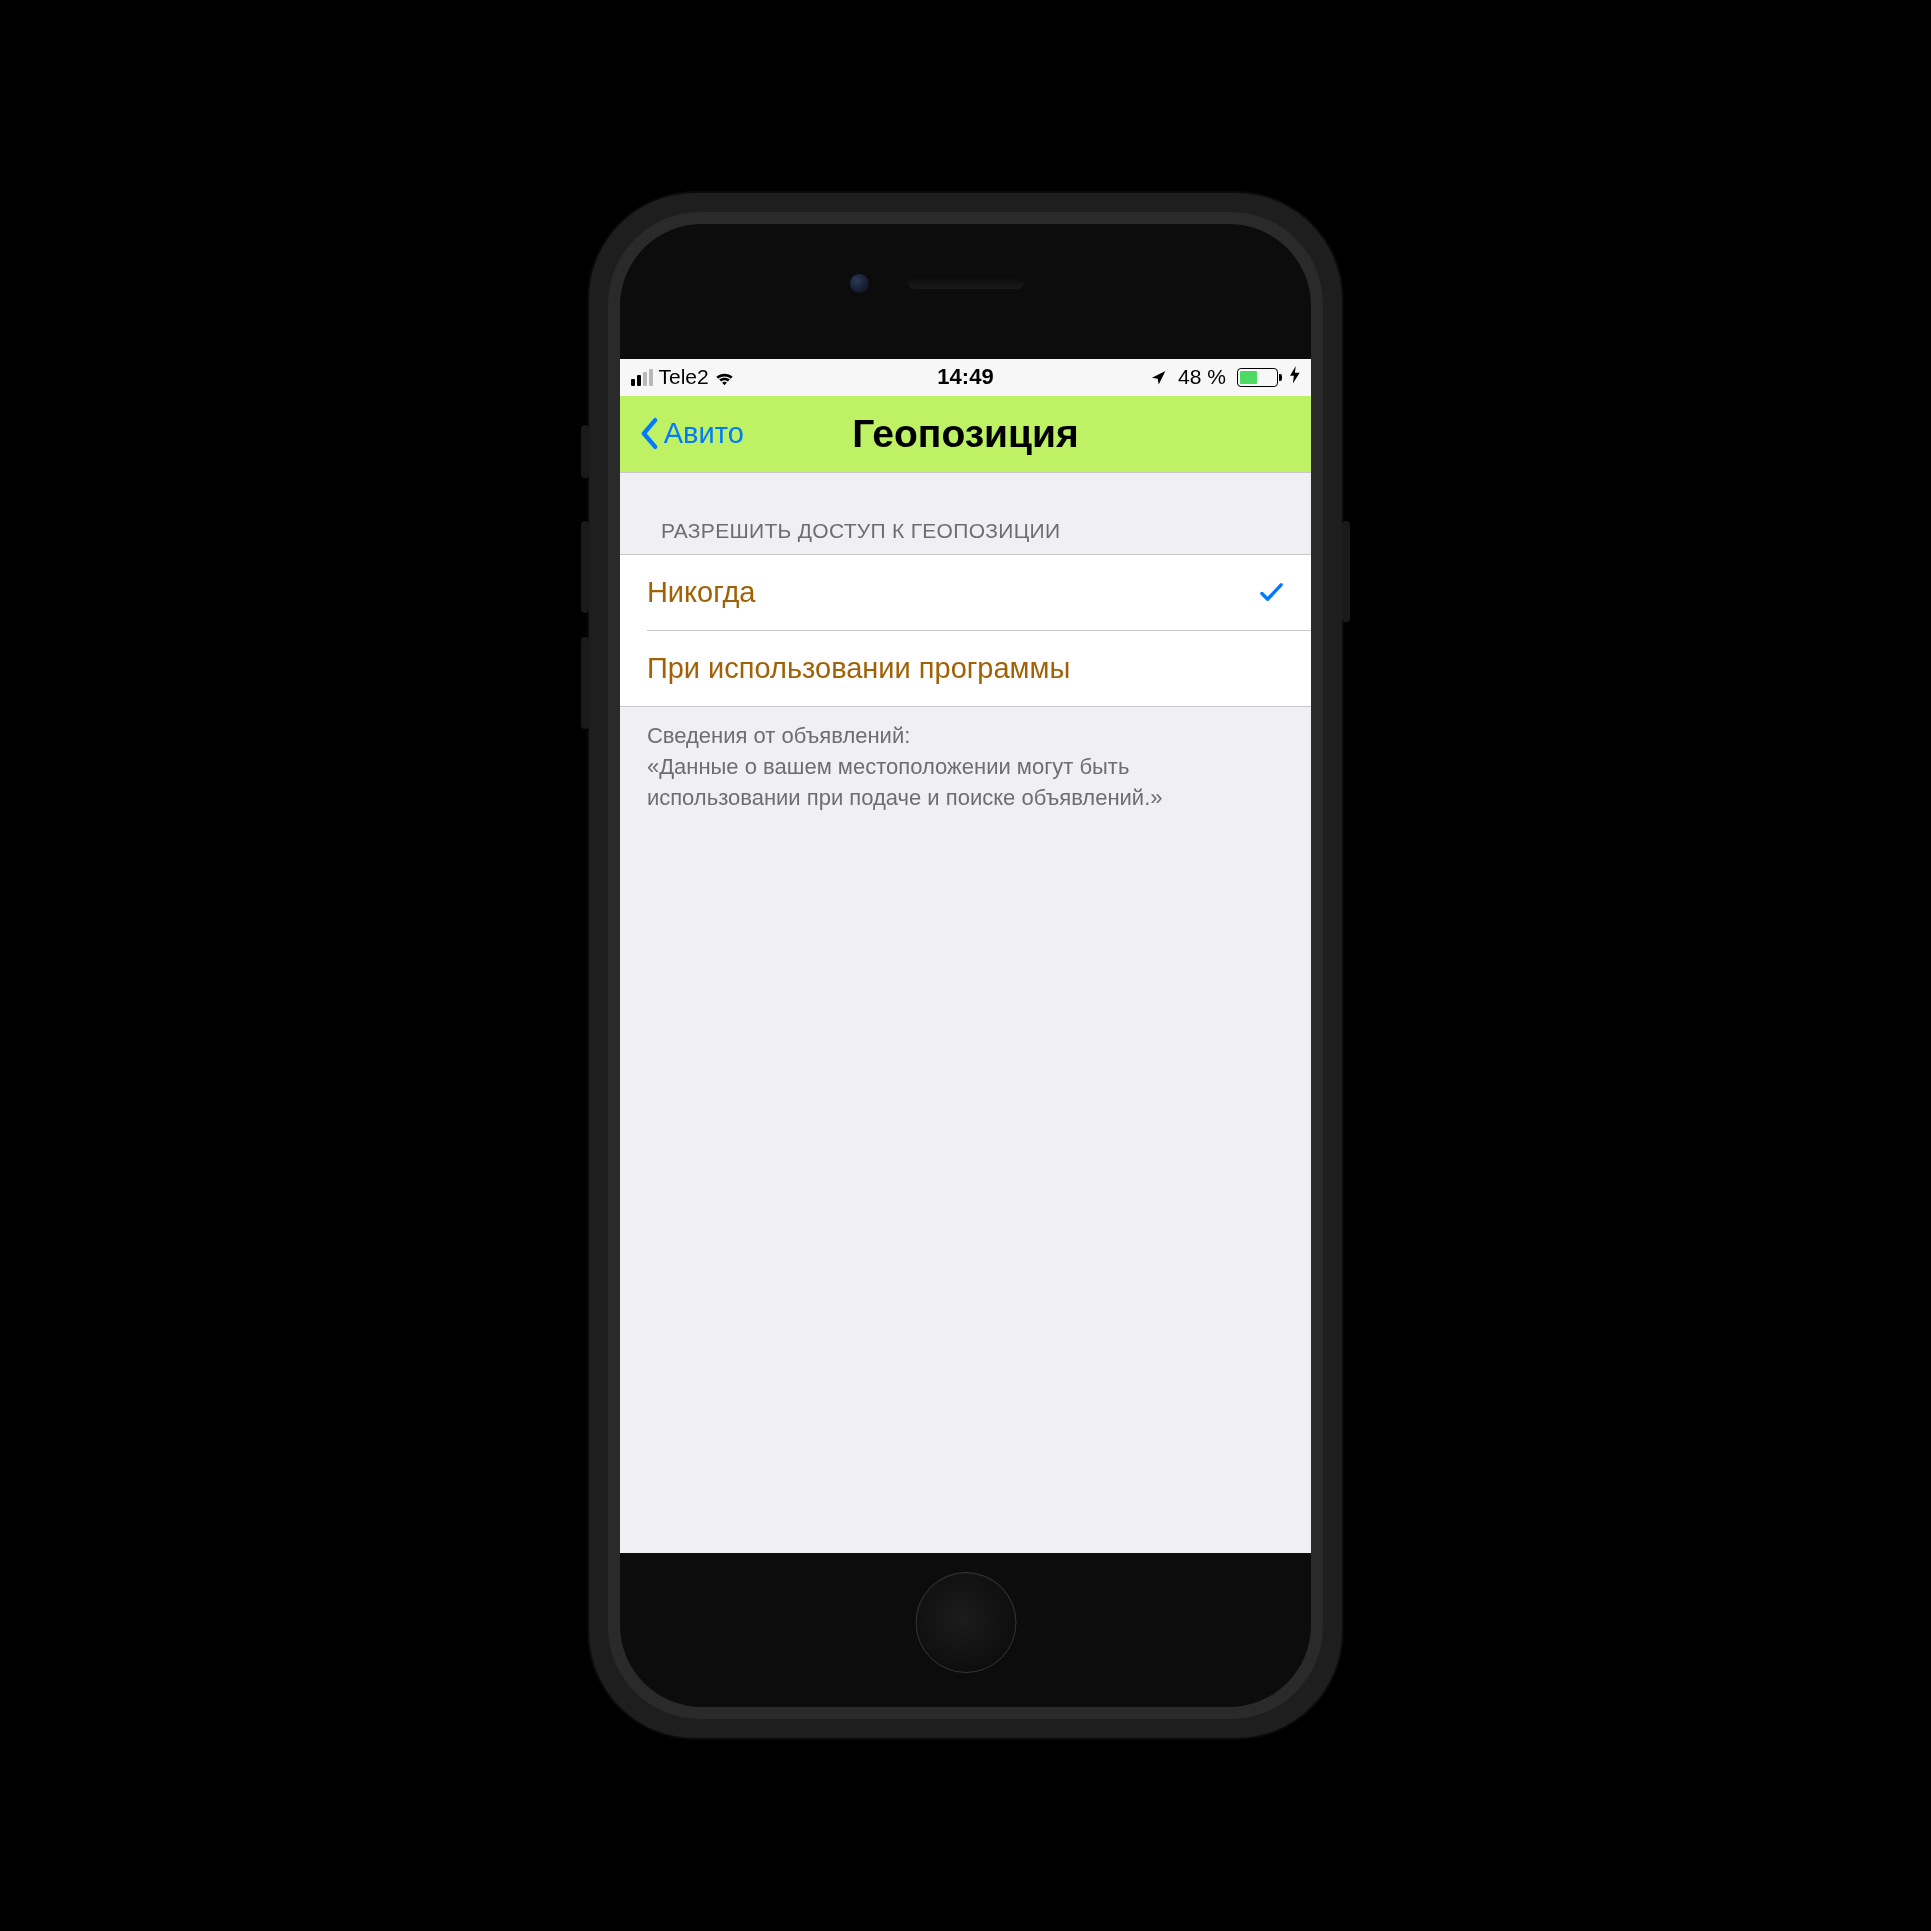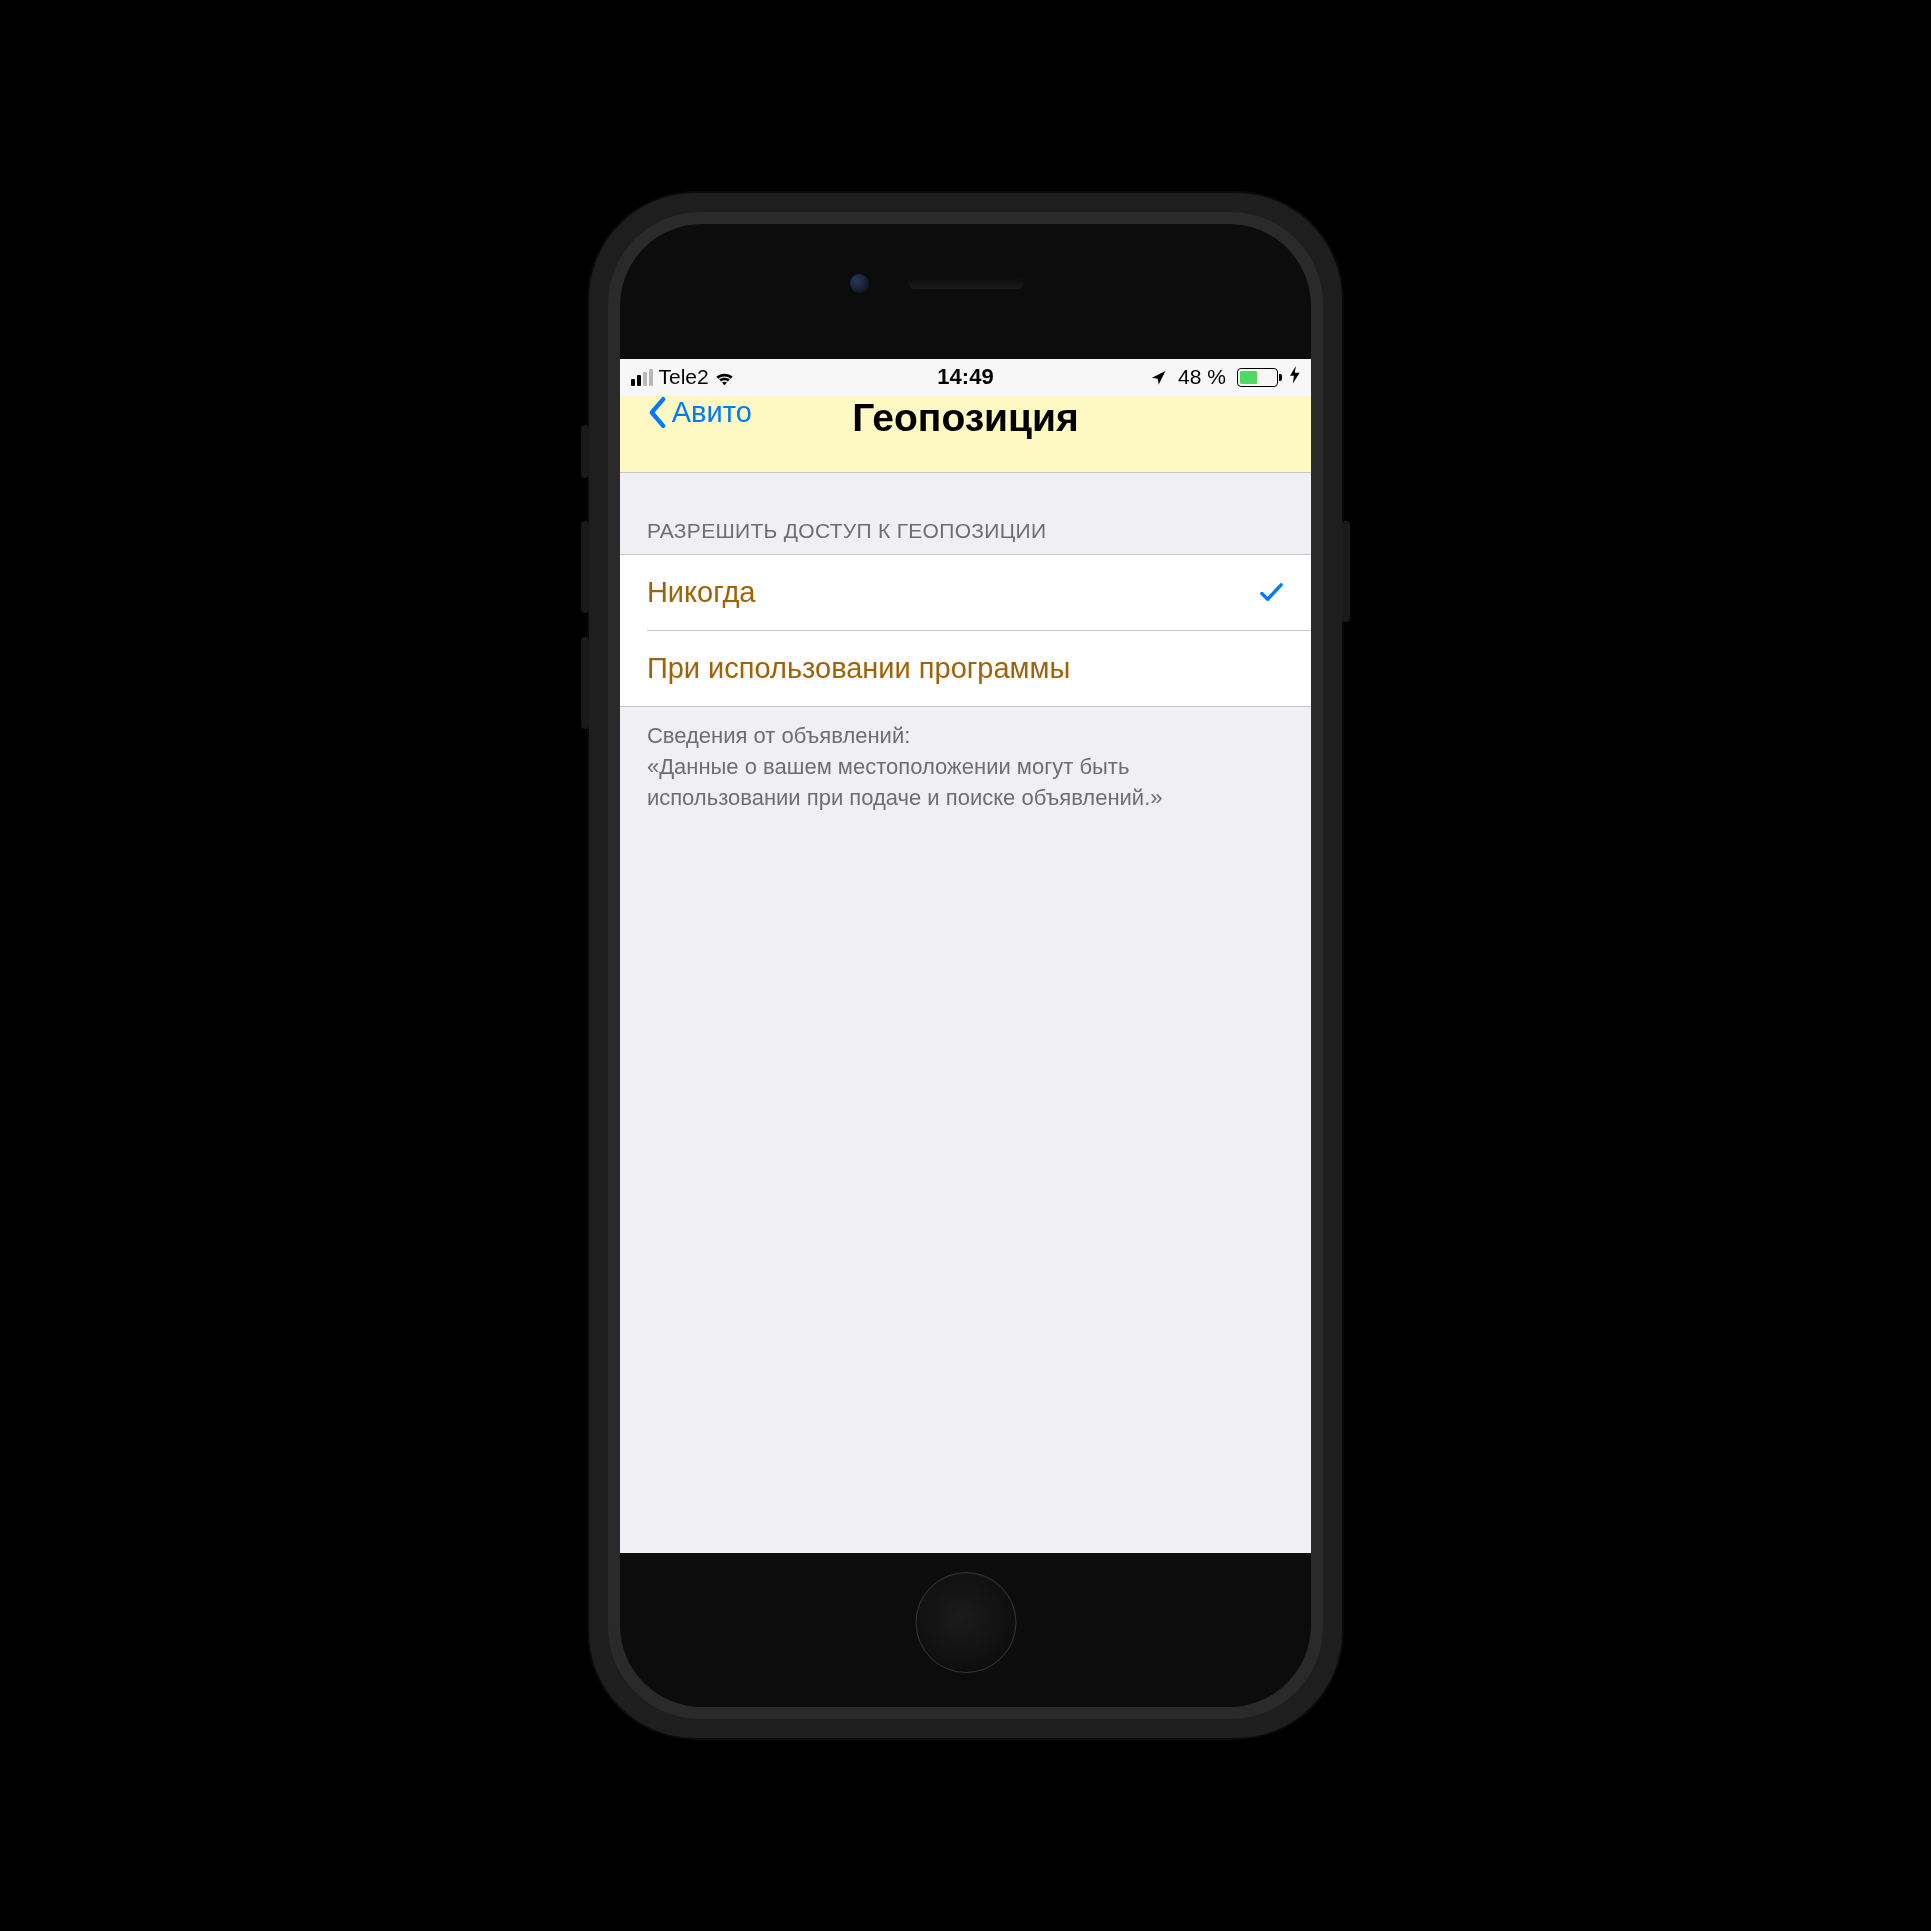--- a/index.html
+++ b/index.html
@@ -206,26 +206,26 @@
     }
 
     .charging-bolt {
       font-size: 17.4px;
       margin-left: 1px;
     }
 
     
     .nav-bar {
       height: 77px;
-      background: #fef9c3;
+      background: #bef264;
       border-bottom: 1px solid #c8c7cc;
       position: relative;
       display: flex;
-      align-items: flex-start;
-      padding: 0 27px;
+      align-items: center;
+      padding: 0 19px;
     }
 
     .back-button {
       display: flex;
       align-items: center;
       color: #007aff;
       font-size: 29px;
       font-weight: 400;
       cursor: pointer;
     }
@@ -252,20 +252,21 @@
       min-height: calc(100% - 114px);
     }
 
     .section-header {
       padding: 46px 27px 11.6px;
       font-size: 21px;
       font-weight: 400;
       color: #6d6d72;
       text-transform: uppercase;
       letter-spacing: 0.3px;
+      margin-left: 14px;
     }
 
     .cell-group {
       background: #ffffff;
       border-top: 1px solid #c8c7cc;
       border-bottom: 1px solid #c8c7cc;
     }
 
     .cell {
       display: flex;

